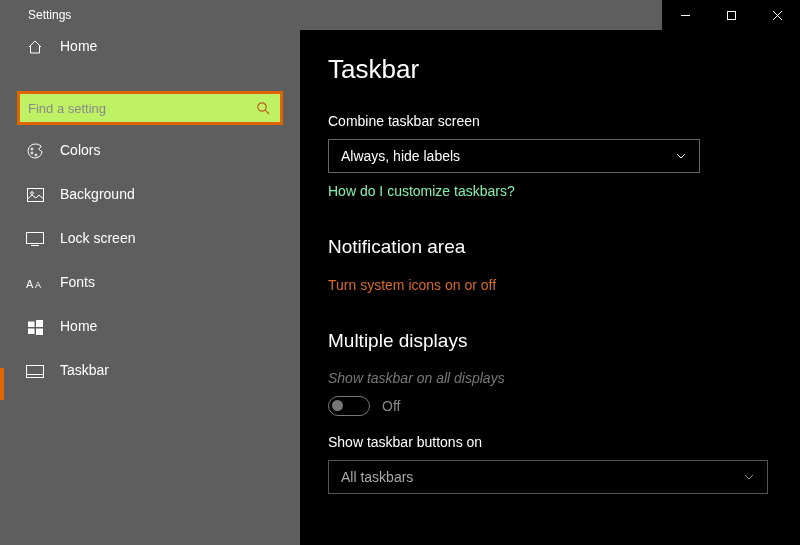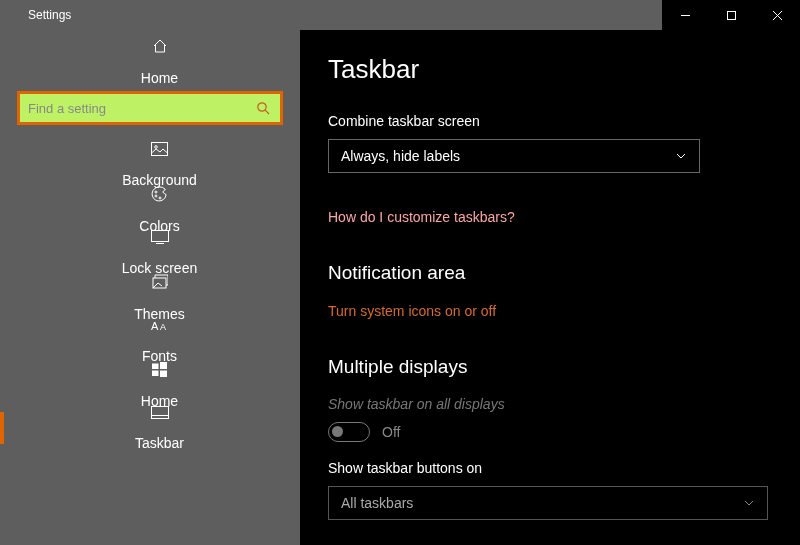--- a/index.html
+++ b/index.html
@@ -5,36 +5,36 @@
   * { box-sizing: border-box; margin: 0; padding: 0; font-family: "Segoe UI", sans-serif; }
   html, body { width: 800px; height: 545px; overflow: hidden; background: #000; color: #fff; }
   .window { display: flex; flex-direction: column; width: 800px; height: 545px; }
   .titlebar { display: flex; align-items: center; height: 30px; background: #5e5e5e; position: relative; }
   .titlebar-title { font-size: 12px; padding-left: 28px; color: #fff; }
   .titlebar-right { position: fixed; top:0; right:0; display: flex; height:30px; background:#000; }
   .titlebar-btn { width: 46px; height: 30px; display: flex; align-items: center; justify-content: center; color: #fff; font-size: 11px; }
   .titlebar-btn svg { stroke: #fff; }
   .body { display: flex; flex: 1; min-height: 0; }
   .sidebar { width: 300px; background: #5e5e5e; display: flex; flex-direction: column; padding-top: 8px; position: relative; }
-  .home-row, .nav-row { display: flex; align-items: center; height: 40px; padding-left: 19px; gap: 16px; font-size: 14px; color: #fff; cursor: default; flex-direction: column; }
+  .home-row, .nav-row { display: flex; align-items: flex-start; height: 40px; padding-left: 26px; gap: 16px; font-size: 14px; color: #fff; cursor: default; }
   .nav-row { height: 44px; }
   .nav-row.selected { position: relative; }
   .nav-row.selected::before { content: ""; position: absolute; left: 0; top: 6px; bottom: 6px; width: 4px; background: #e06500; }
   .icon { width: 18px; height: 18px; display: inline-flex; align-items: center; justify-content: center; color: #fff; }
   .search-wrap { margin: 14px 18px 18px 18px; }
   .search { display: flex; align-items: center; height: 32px; background: #bef264; border: 2px solid #e06500; outline: 1px solid #e06500; padding: 0 8px; }
   .search input { flex: 1; border: none; outline: none; font-size: 13px; background: transparent; color: #555; }
   .search input::placeholder { color: #888; }
   .section-label { font-size: 13.5px; font-weight: 600; color: #fff; padding: 0 18px 14px 18px; }
   .content { flex: 1; background: #000; padding: 24px 28px 0 28px; overflow: hidden; color: #fff; }
   .page-title { font-size: 26px; font-weight: 300; margin-bottom: 28px; }
   .field-label { font-size: 14px; color: #fff; margin-bottom: 10px; }
   .field-label.dim { color: #777; font-style: italic; }
   .select { display: flex; align-items: center; justify-content: space-between; border: 1px solid #666; height: 34px; padding: 12px 12px; font-size: 14px; color: #fff; background: #000; width: 372px; }
-  .link { color: #fca5a5; font-size: 14px; display: inline-block; margin-top: 36px; cursor: pointer; }
+  .link { color: #86efac; font-size: 14px; display: inline-block; margin-top: 10px; cursor: pointer; }
   .section-heading { font-size: 19px; font-weight: 400; margin-top: 36px; margin-bottom: 18px; }
   .highlight-link { display: inline-block; color: #d96a2b; font-size: 14px; padding: 6px 10px; border: 3px solid #ff0000; margin-bottom: 12px; cursor: pointer; }
   .link2 { color: #d96a2b; font-size: 14px; display: inline-block; cursor: pointer; }
   .toggle-row { display: flex; align-items: center; gap: 12px; margin-top: 6px; margin-bottom: 18px; }
   .toggle { width: 42px; height: 20px; border: 1.5px solid #777; border-radius: 20px; position: relative; }
   .toggle::after { content: ""; position: absolute; left: 3px; top: 3px; width: 11px; height: 11px; border-radius: 50%; background: #777; }
   .toggle-label { font-size: 14px; color: #888; }
   .select-full { width: 440px; height: 34px; border: 1px solid #555; display: flex; align-items: center; justify-content: space-between; padding: 0 12px; font-size: 14px; color: #aaa; }
   .chev { width: 12px; height: 12px; }
 </style>
@@ -86,61 +86,51 @@
                 <circle cx="6" cy="6" r="4.2"></circle>
                 <line x1="9.2" y1="9.2" x2="13" y2="13"></line>
               </svg>
           </span>
         </div>
       </div>
 
 
       <div class="nav-row">
         <span class="icon">
-          <svg width="17" height="14" viewBox="0 0 17 14" fill="none" stroke="#fff" stroke-width="1">
-              <rect x="0.5" y="0.5" width="16" height="13"></rect>
-              <circle cx="5" cy="5" r="1.3"></circle>
-              <path d="M0.5 11 L5 7 L9 10 L12 7 L16.5 11"></path>
-            </svg>
-        </span>
-        <span>Background</span>
-      </div>
-
-      <div class="nav-row">
-        <span class="icon">
           <svg width="17" height="16" viewBox="0 0 17 16" fill="none" stroke="#fff" stroke-width="1">
               <path d="M8.5 1 A7 7 0 1 0 15 9 C15 7 12 8 12 6 C12 4 15 5 14 3 A7 7 0 0 0 8.5 1Z"></path>
               <circle cx="5" cy="6" r="1"></circle>
               <circle cx="5" cy="10" r="1"></circle>
               <circle cx="9" cy="12" r="1"></circle>
             </svg>
         </span>
         <span>Colors</span>
       </div>
 
       <div class="nav-row">
         <span class="icon">
+          <svg width="17" height="14" viewBox="0 0 17 14" fill="none" stroke="#fff" stroke-width="1">
+              <rect x="0.5" y="0.5" width="16" height="13"></rect>
+              <circle cx="5" cy="5" r="1.3"></circle>
+              <path d="M0.5 11 L5 7 L9 10 L12 7 L16.5 11"></path>
+            </svg>
+        </span>
+        <span>Background</span>
+      </div>
+
+      <div class="nav-row">
+        <span class="icon">
           <svg width="18" height="14" viewBox="0 0 18 14" fill="none" stroke="#fff" stroke-width="1">
               <rect x="0.5" y="0.5" width="17" height="11"></rect>
               <line x1="5" y1="13.5" x2="13" y2="13.5"></line>
             </svg>
         </span>
         <span>Lock screen</span>
       </div>
 
-      <div class="nav-row">
-        <span class="icon">
-          <svg width="17" height="16" viewBox="0 0 17 16" fill="none" stroke="#fff" stroke-width="1">
-              <rect x="2" y="4" width="13" height="10"></rect>
-              <path d="M4 4 V1 H17 V11 H15"></path>
-              <path d="M2 14 L7 9 L11 12"></path>
-            </svg>
-        </span>
-        <span>Themes</span>
-      </div>
 
       <div class="nav-row">
         <span class="icon">
           <svg width="18" height="14" viewBox="0 0 18 14" fill="#fff">
               <text x="0" y="12" font-size="11" font-family="Segoe UI">A</text>
               <text x="9" y="12" font-size="9" font-family="Segoe UI">A</text>
             </svg>
         </span>
         <span>Fonts</span>
       </div>

